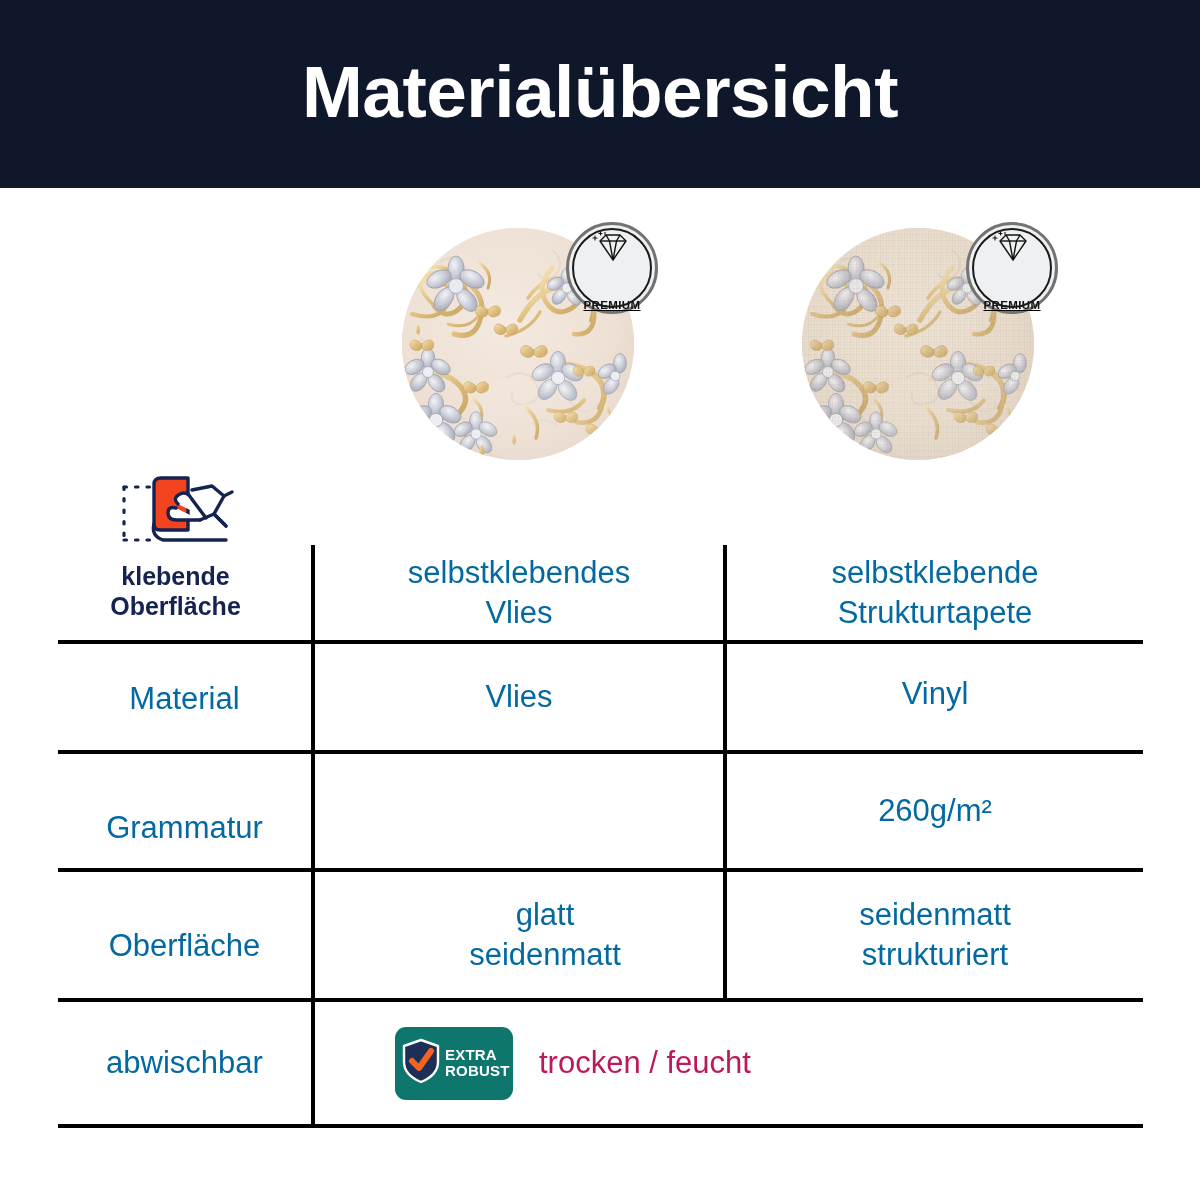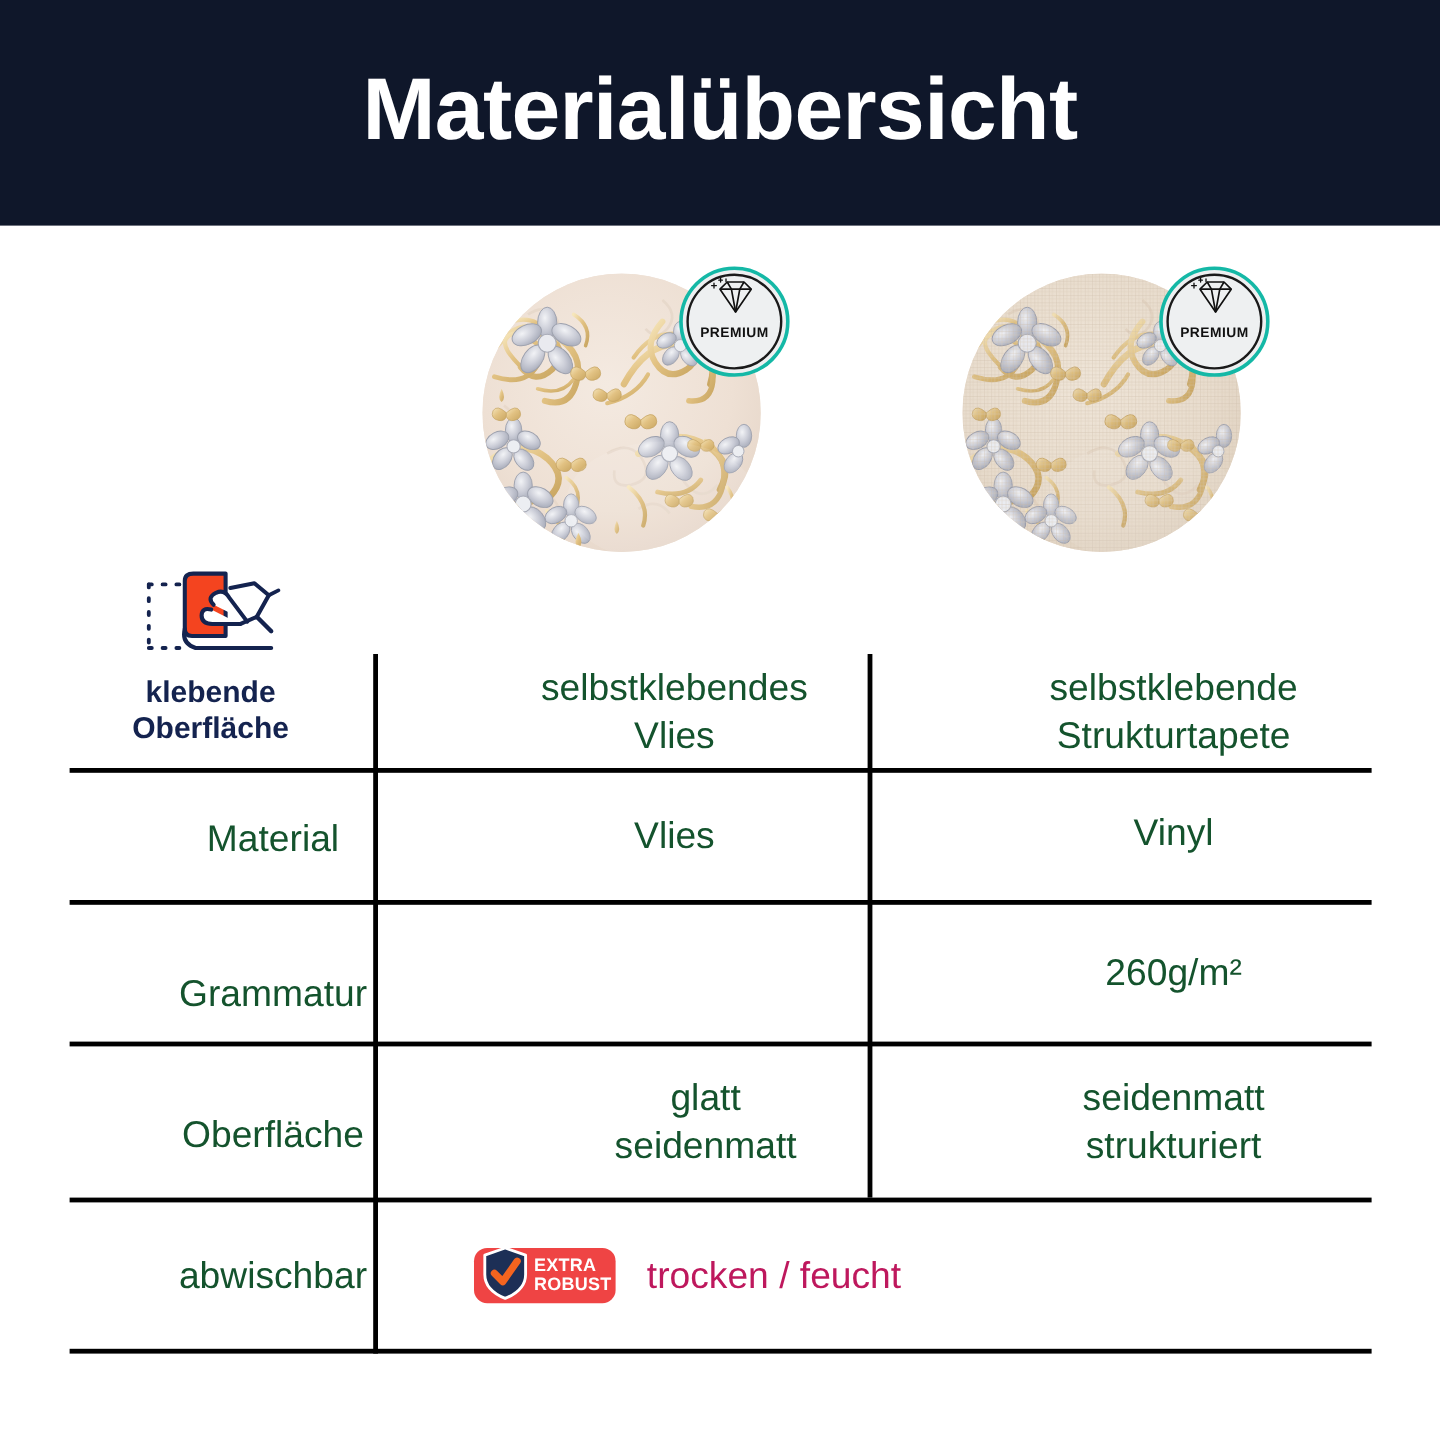--- a/index.html
+++ b/index.html
@@ -68,27 +68,28 @@
   .swatch svg { display: block; width: 232px; height: 232px; }
 
   .premium-badge {
     position: absolute;
     right: -24px;
     top: -6px;
     width: 92px;
     height: 92px;
     border-radius: 50%;
     background: #eef0f1;
-    border: 3px solid #14b8a6;
+    border: 3px solid #737373;
     box-shadow: 0 0 0 0px rgba(0,0,0,0);
     display: flex;
     flex-direction: column;
     align-items: center;
-    justify-content: flex-start;
+    justify-content: space-between;
     box-sizing: border-box;
+    text-decoration: underline;
   }
   .premium-badge .ring {
     position: absolute;
     left: 3px; top: 3px;
     width: 80px; height: 80px;
     border-radius: 50%;
     border: 2px solid #1a1a1a;
     box-sizing: border-box;
   }
   .premium-badge .gem { margin-top: 6px; }
@@ -136,43 +137,42 @@
     position: absolute;
     width: 4px;
     background: #000000;
   }
   .cell {
     position: absolute;
     display: flex;
     align-items: center;
     justify-content: center;
     text-align: center;
-    color: #14532d;
+    color: #0369a1;
     font-size: 31px;
     line-height: 1.28;
     box-sizing: border-box;
-    margin-left: 43px;
   }
   .cell.label { justify-content: center; }
   .cell-inner { width: 100%; }
 
   .wipe-cell {
     position: absolute;
     display: flex;
     align-items: center;
     gap: 26px;
     padding-left: 80px;
     box-sizing: border-box;
   }
   .robust-badge {
     position: relative;
     width: 118px;
-    height: 46px;
+    height: 73px;
     border-radius: 11px;
-    background: #ef4444;
+    background: #0f766e;
     display: flex;
     align-items: center;
     padding-left: 6px;
     box-sizing: border-box;
   }
   .robust-text {
     color: #ffffff;
     font-size: 15px;
     font-weight: bold;
     line-height: 1.08;

